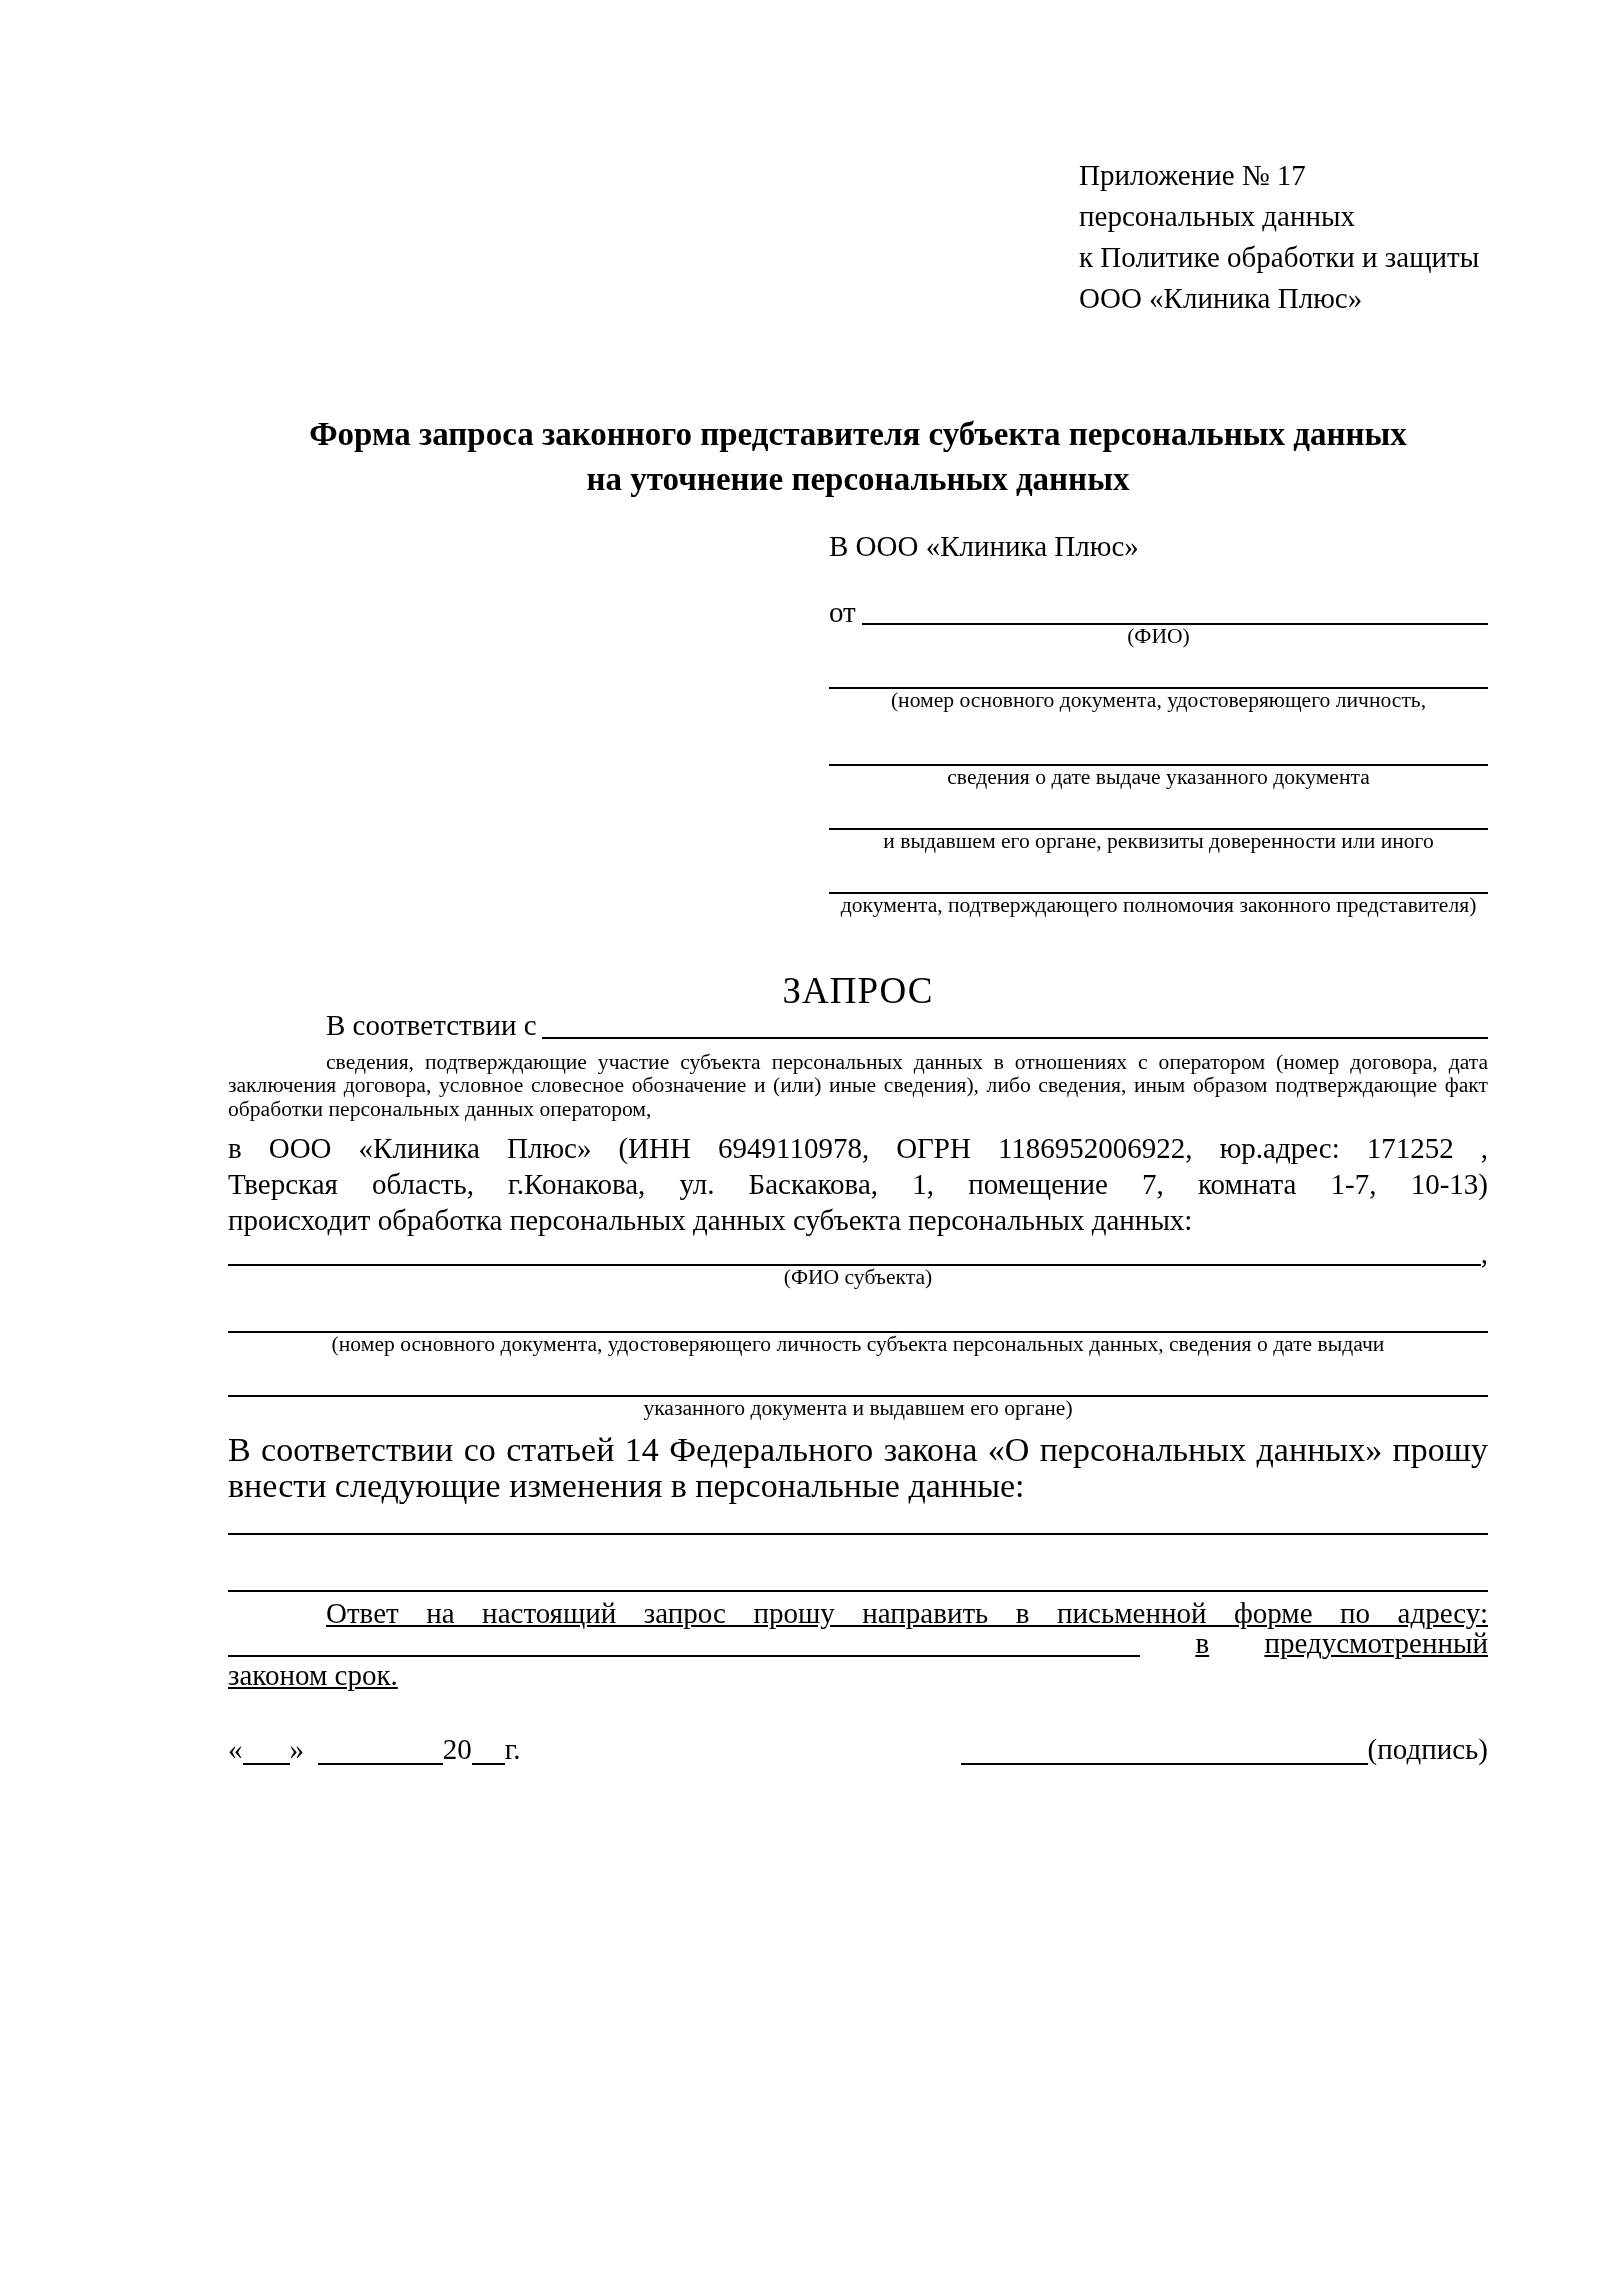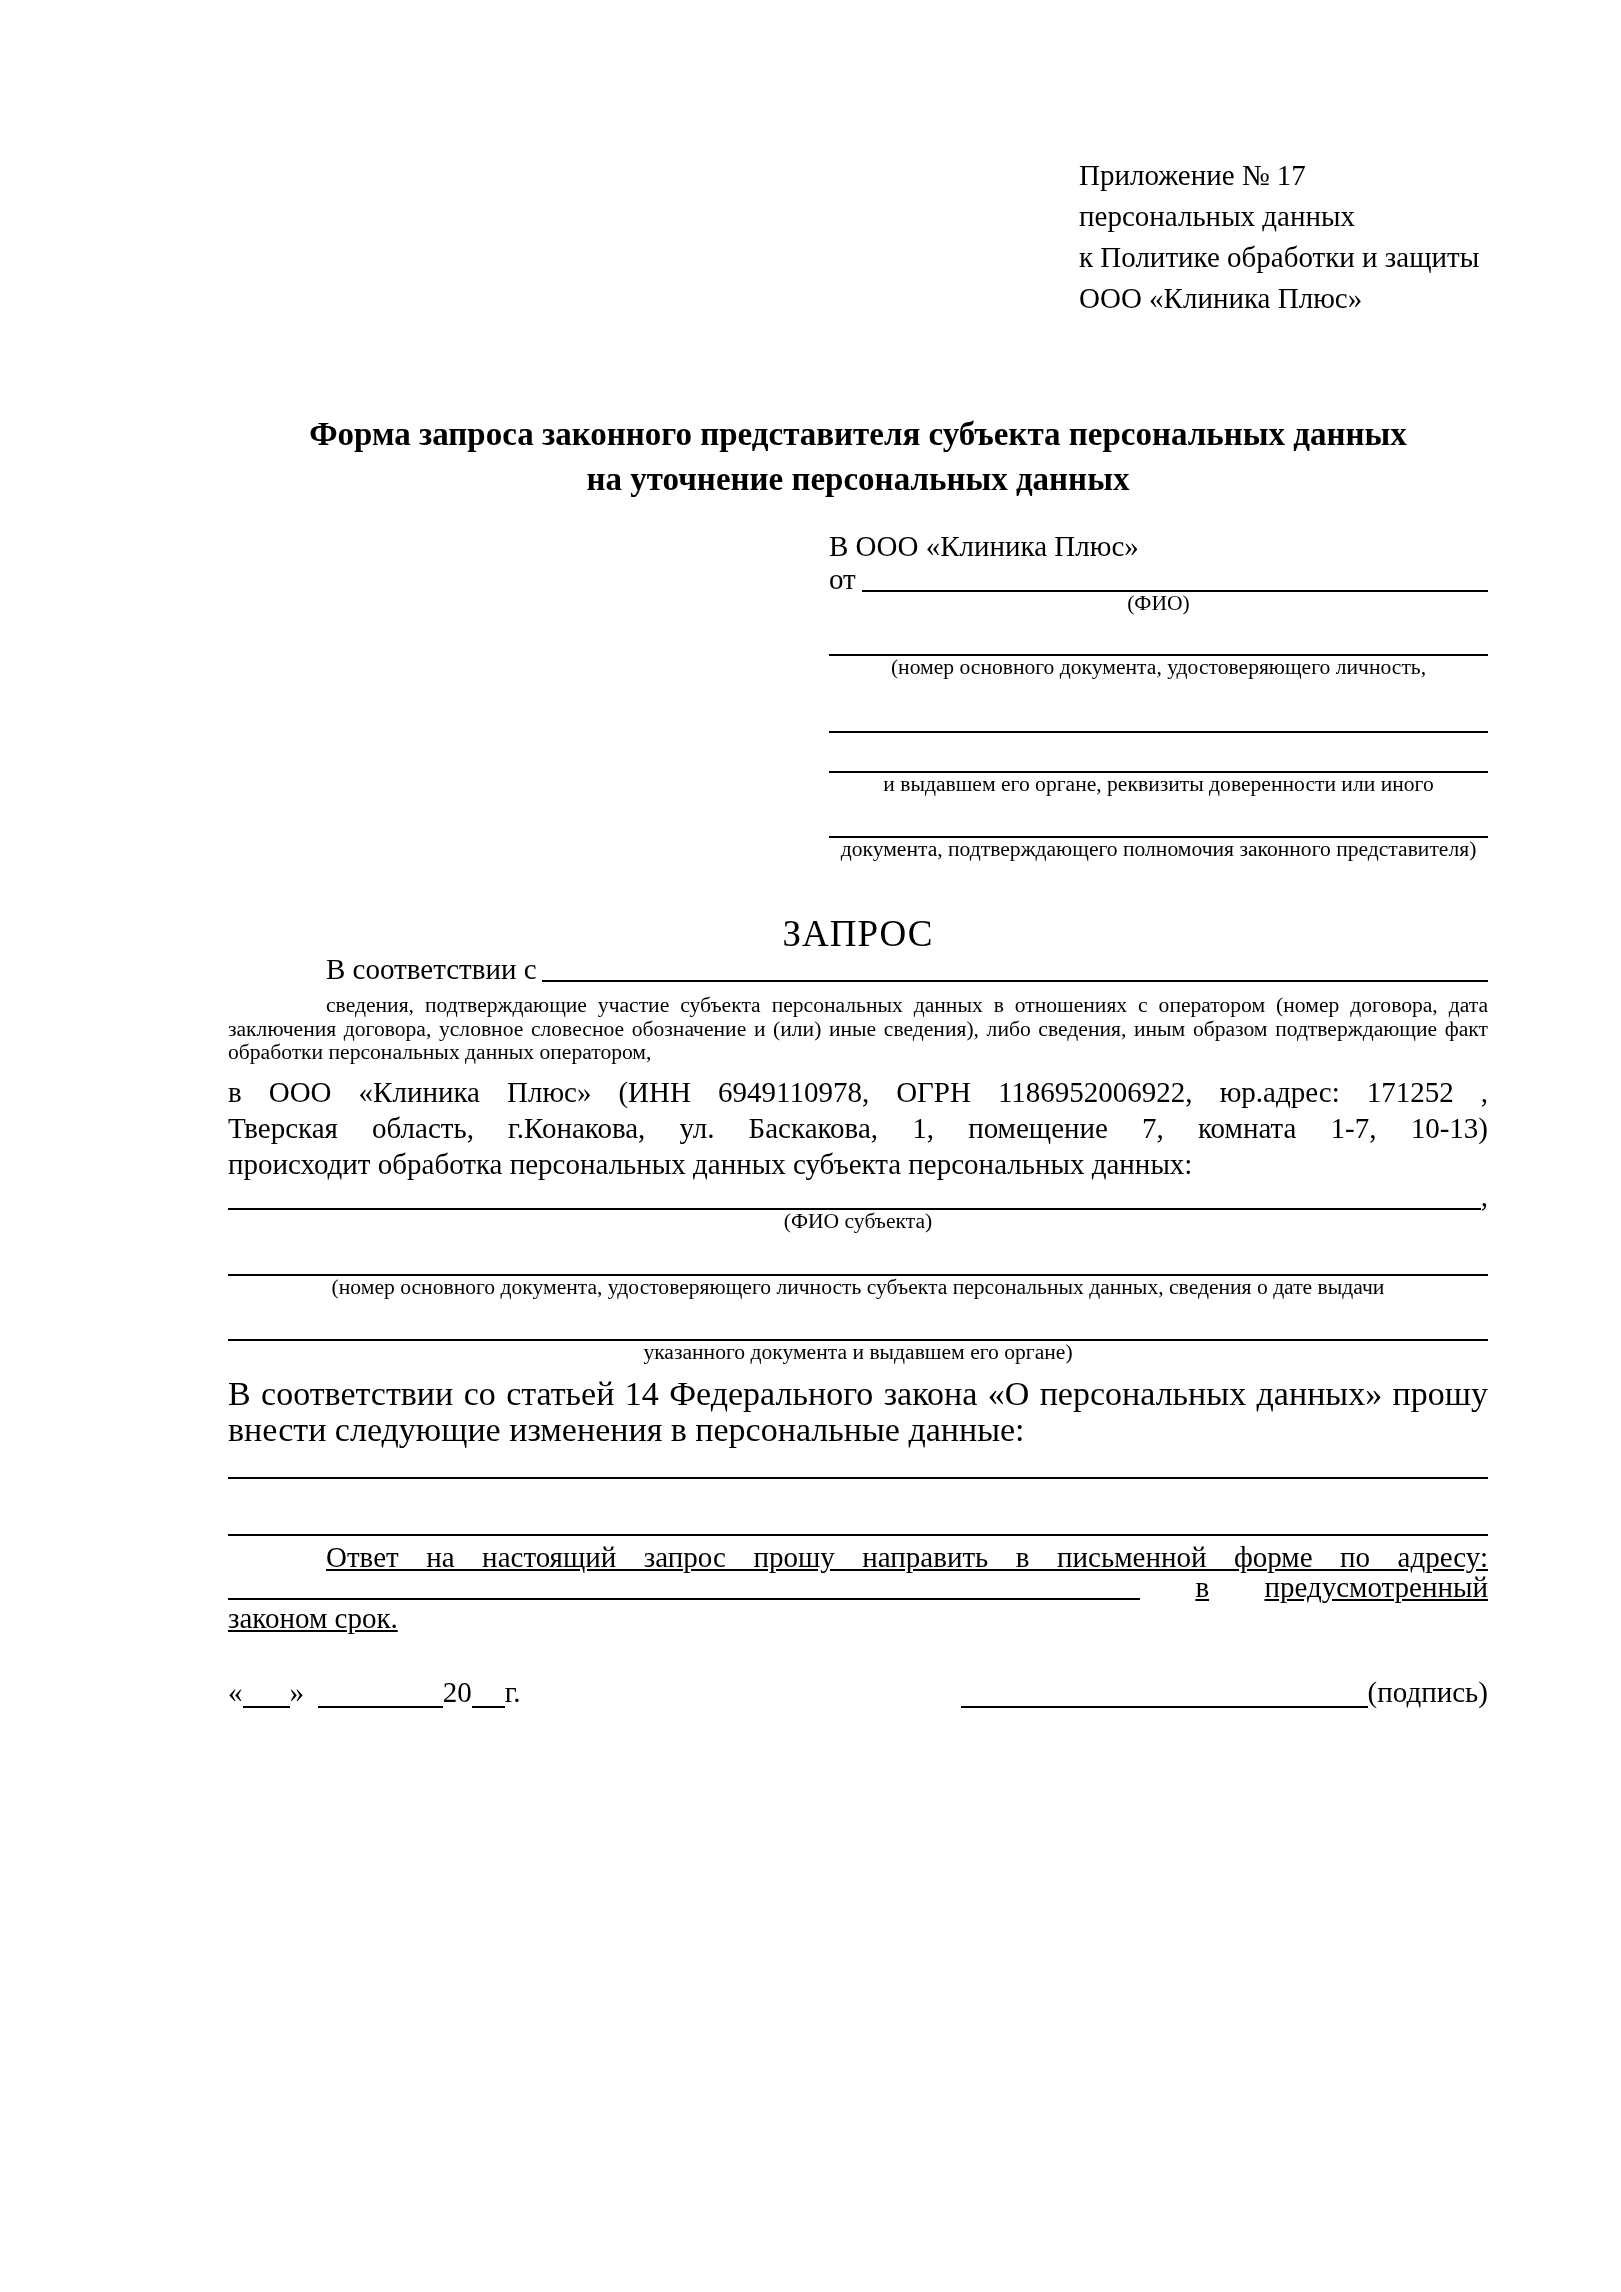--- a/index.html
+++ b/index.html
@@ -30,21 +30,21 @@
     margin-top: 93px;
     text-align: center;
     font-weight: bold;
     font-size: 33px;
     line-height: 45px;
   }
   
   .addr { margin-left: 601px; margin-top: 23.5px; }
   .addr-to { font-size: 29px; line-height: 41px; }
   .row { display: flex; align-items: flex-end; font-size: 29px; }
-  .from-row { height: 25.5px; }
+  .from-row { height: 25.5px; margin-top: 33px; }
   .from-row .lbl { line-height: 25.5px; }
   .blank { border-bottom: 2px solid #000; }
   .grow { flex: 1 1 auto; margin-left: 5.9px; }
   .cap {
     font-size: 21.6px;
     line-height: 23.5px;
     text-align: center;
   }
   .field { border-bottom: 2px solid #000; }
   
@@ -104,20 +104,21 @@
     <div class="addr">
       <div class="addr-to">В ООО «Клиника Плюс»</div>
       <div class="row from-row">
         <span class="lbl">от</span>
         <span class="blank grow"></span>
       </div>
       <div class="cap">(ФИО)</div>
       <div class="field" style="height:38px"></div>
       <div class="cap">(номер основного документа, удостоверяющего личность,</div>
       <div class="field" style="height:52px"></div>
+      <div class="cap">сведения о дате выдаче указанного документа</div>
       <div class="field" style="height:38px"></div>
       <div class="cap">и выдавшем его органе, реквизиты доверенности или иного</div>
       <div class="field" style="height:39px"></div>
       <div class="cap">документа, подтверждающего полномочия законного представителя)</div>
     </div>
 
     <div class="zapros">ЗАПРОС</div>
 
     <div class="row intro-row">
       <span class="lbl">В соответствии с</span>

